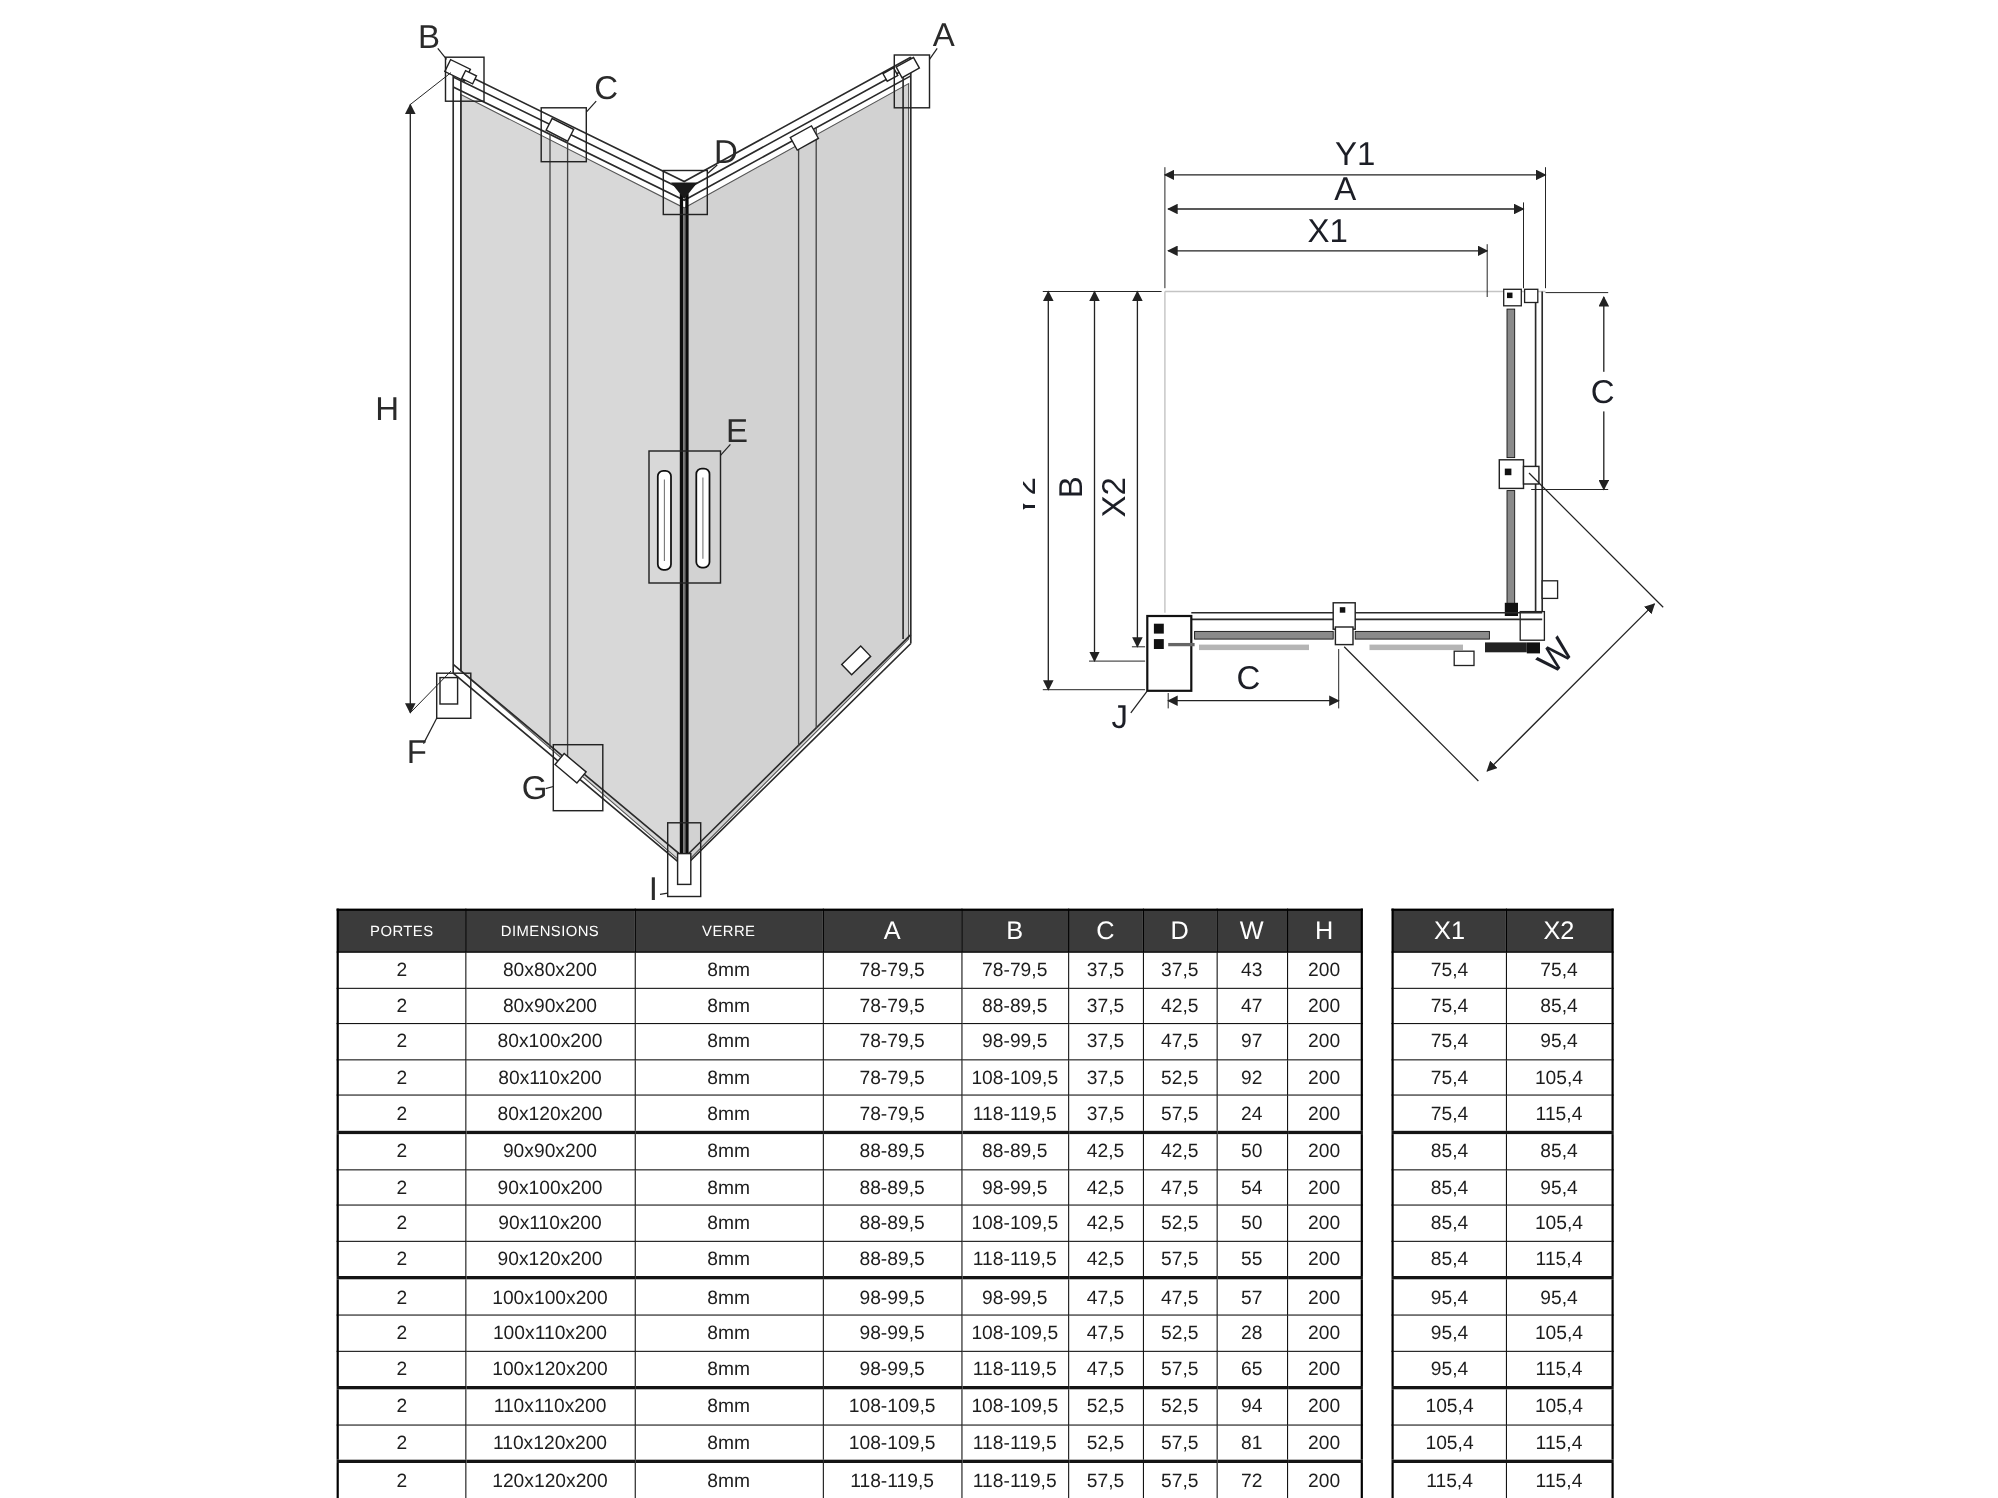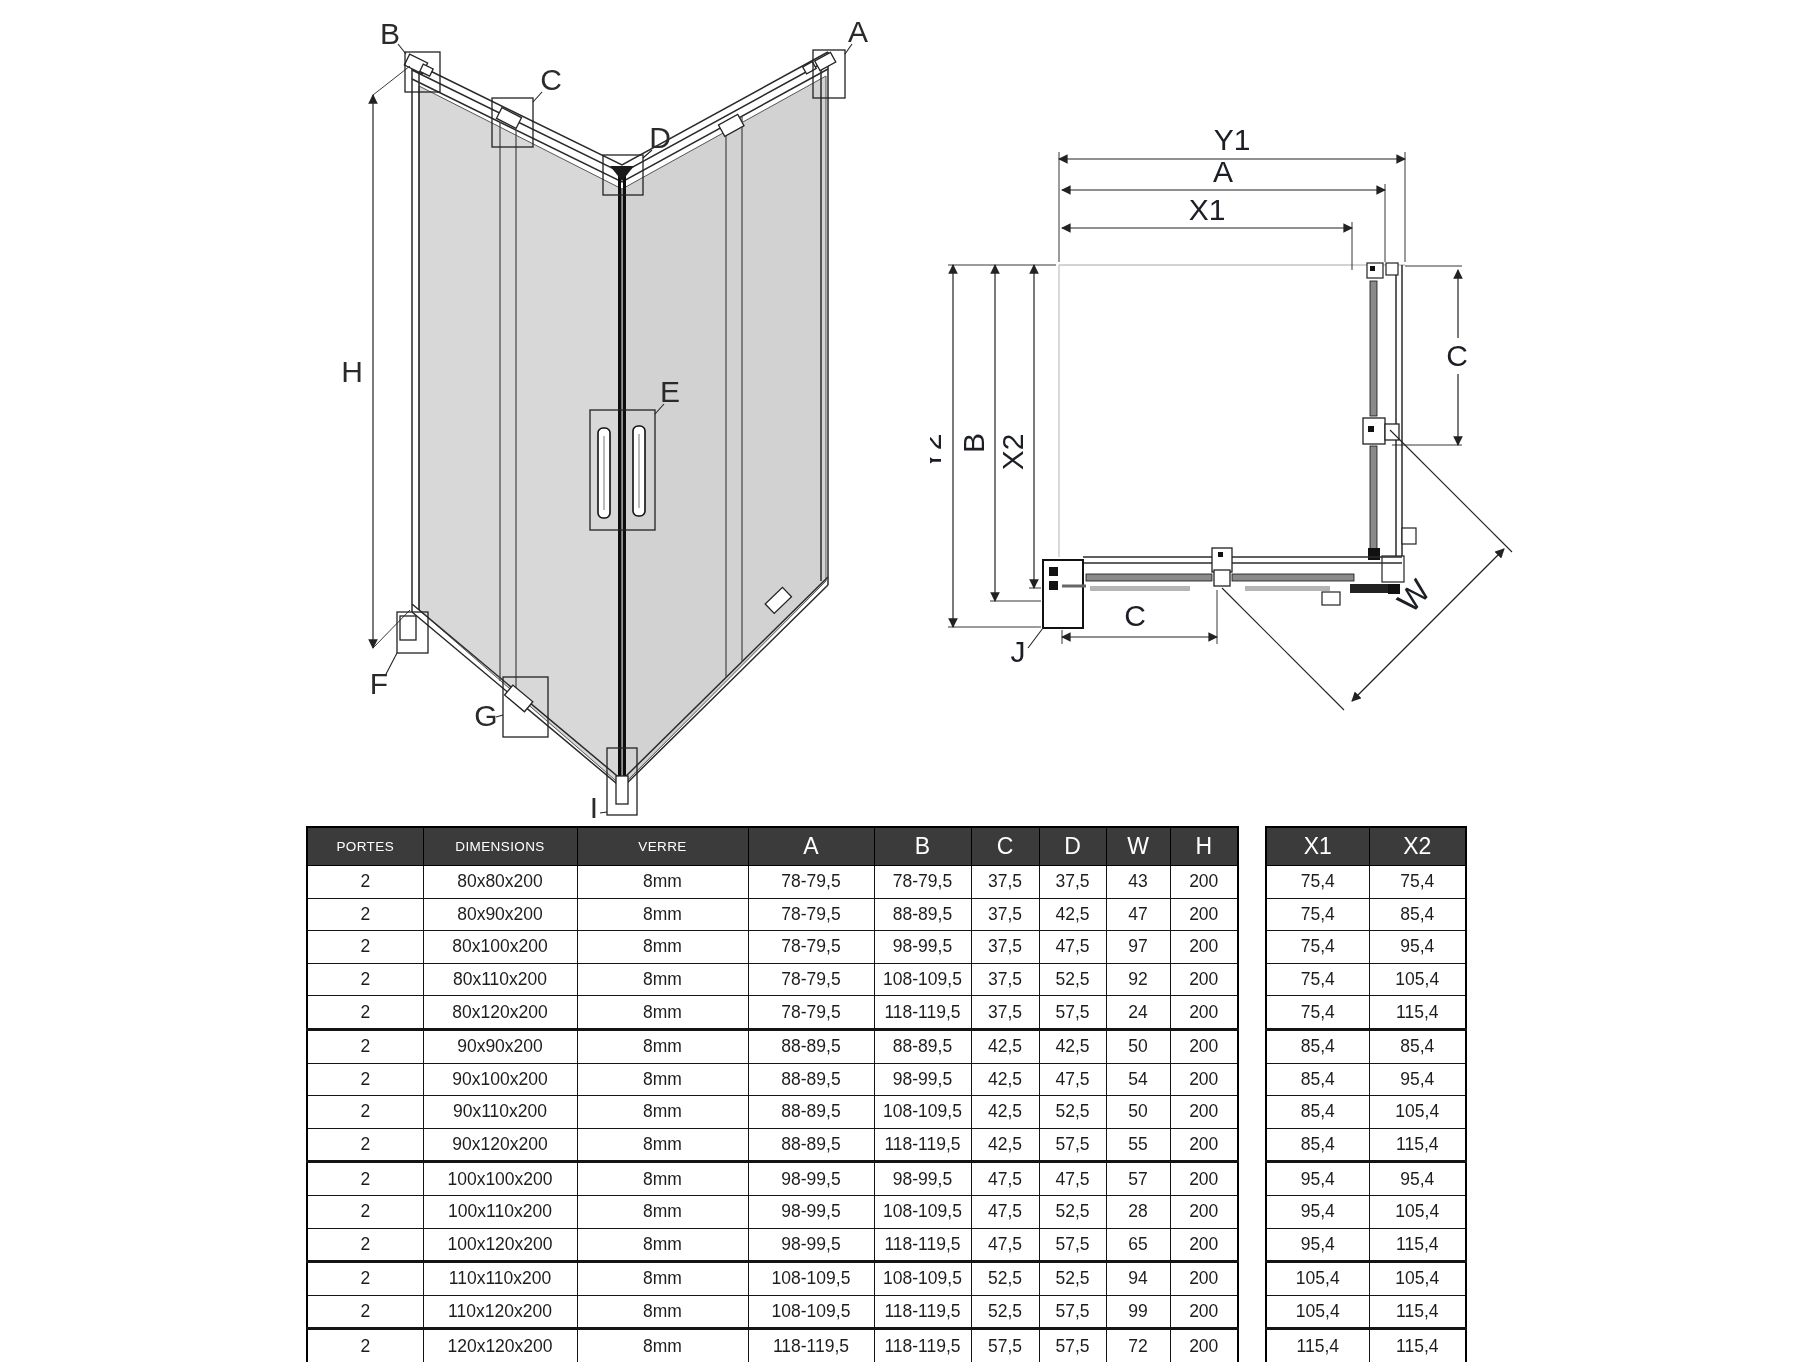--- a/index.html
+++ b/index.html
@@ -394,21 +394,21 @@
             <td>200</td>
           </tr>
           <tr class="group-end">
             <td>2</td>
             <td>110x120x200</td>
             <td>8mm</td>
             <td>108-109,5</td>
             <td>118-119,5</td>
             <td>52,5</td>
             <td>57,5</td>
-            <td>99</td>
+            <td>81</td>
             <td>200</td>
           </tr>
           <tr>
             <td>2</td>
             <td>120x120x200</td>
             <td>8mm</td>
             <td>118-119,5</td>
             <td>118-119,5</td>
             <td>57,5</td>
             <td>57,5</td>

